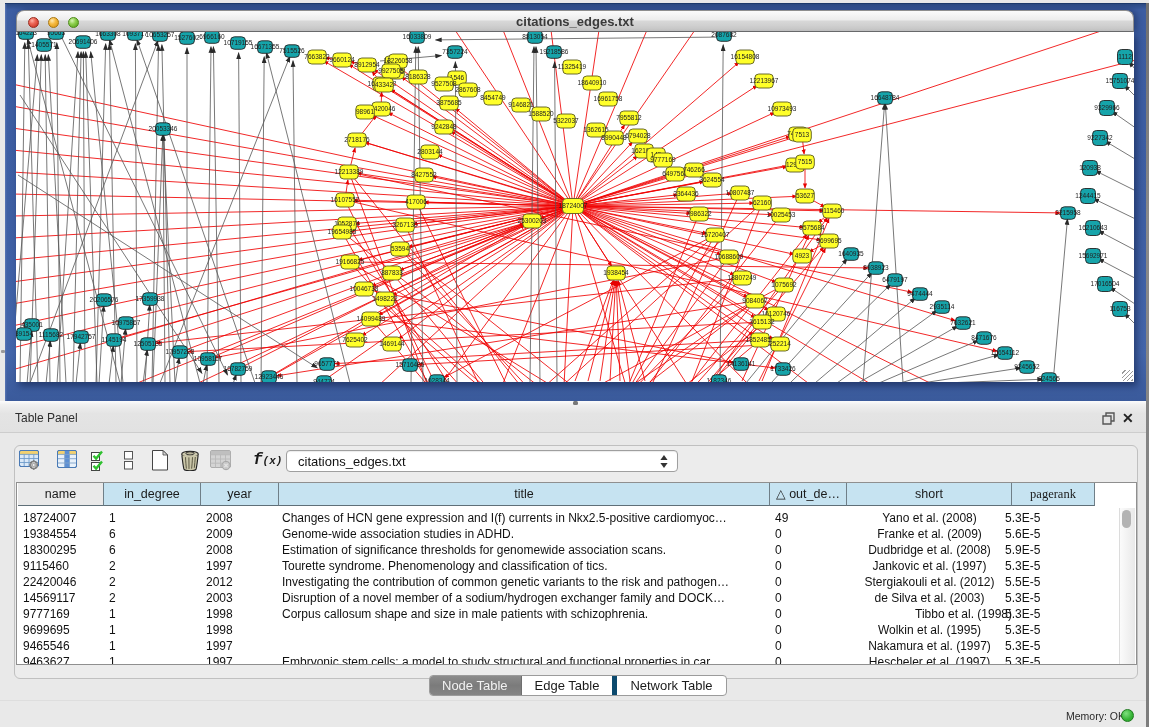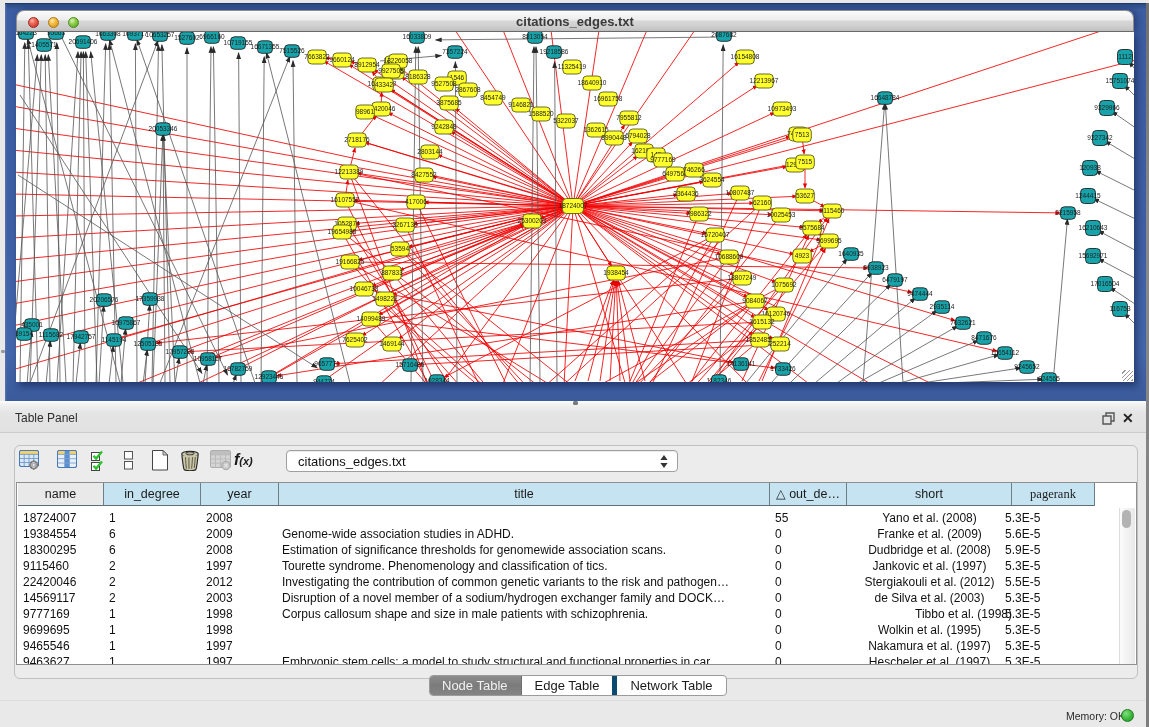--- a/index.html
+++ b/index.html
@@ -669,41 +669,42 @@
 <path d="M1.9,6.4 C2.4,11 3,16.5 3.9,20 C4.6,22.3 15.4,22.3 16.1,20 C17,16.5 17.6,11 18.1,6.4" fill="#c9c5a8" stroke="#222" stroke-width="1.1"></path>
 <path d="M5.5,8.2 C5.7,12 6,16.5 6.4,19.6 M8.9,8.4 L9,19.9 M12.5,8.2 C12.3,12 12,16.5 11.6,19.6 M15.3,8 C15,11.5 14.7,15.5 14.3,18.8" stroke="#5d5a45" stroke-width="1" fill="none"></path>
 </svg>
       <svg class="ticon" style="left:210px" width="22" height="22" viewBox="0 0 22 22">
 <rect x="0.5" y="1.5" width="20" height="17" rx="1.5" fill="#d4d4d4" stroke="#adadad"></rect>
 <rect x="1" y="2" width="19" height="3.8" fill="#bfbfbf"></rect>
 <path d="M0.5,5.8 h20 M0.5,10 h20 M0.5,14.2 h20 M5.5,5.8 v12.5 M10.5,5.8 v12.5 M15.5,5.8 v12.5" stroke="#b9b9b9" stroke-width="0.9" fill="none"></path>
 <circle cx="16" cy="16.5" r="4.2" fill="#c6c6c6" stroke="#a5a5a5"></circle>
 <path d="M14.3,14.8 l3.4,3.4 M17.7,14.8 l-3.4,3.4" stroke="#e2e2e2" stroke-width="1.3"></path>
 </svg>
-      <div class="ticon" style="left:234px;top:2px;font-family:Liberation Sans, sans-serif;font-style:italic;font-weight:bold;font-size:16px;color:#1a1a1a;position:absolute">f<span style="font-size:11px">(x)</span></div>
+      <div class="ticon" style="left:253px;top:2px;font-family:Liberation Mono, monospace;font-style:italic;font-weight:bold;font-size:16px;color:#1a1a1a;position:absolute">f<span style="font-size:11px">(x)</span></div>
     </div>
   <div id="dd">
       <div class="txt">citations_edges.txt</div>
       <svg class="ar" width="8" height="13" viewBox="0 0 8 13">
         <path d="M4,0 L7.6,5 H0.4 z" fill="#333"></path>
         <path d="M4,13 L7.6,8 H0.4 z" fill="#333"></path>
       </svg>
     </div>
   <div id="tbl">
   <div class="hcell" style="left:1px;width:86px;background:#e9e9e9;">name</div>
 <div class="hcell" style="left:87px;width:97px;">in_degree</div>
 <div class="hcell" style="left:184px;width:78px;">year</div>
 <div class="hcell" style="left:262px;width:491px;">title</div>
 <div class="hcell" style="left:753px;width:77px;">△ out_de…</div>
 <div class="hcell" style="left:830px;width:165px;">short</div>
 <div class="hcell" style="left:995px;width:83px;font-family:Liberation Serif, serif;">pagerank</div>
 <div class="rowtxt" style="left:6px;top:28px">18724007</div>
 <div class="rowtxt" style="left:92px;top:28px">1</div>
 <div class="rowtxt" style="left:189px;top:28px">2008</div>
-<div class="rowtxt" style="left:758px;top:28px">55</div>
+<div class="rowtxt" style="left:265px;top:28px">Changes of HCN gene expression and I(f) currents in Nkx2.5‑positive cardiomyoc…</div>
+<div class="rowtxt" style="left:758px;top:28px">49</div>
 <div class="rowtxt" style="left:830px;width:165px;text-align:center;top:28px">Yano et al. (2008)</div>
 <div class="rowtxt" style="left:988px;top:28px">5.3E‑5</div>
 <div class="rowtxt" style="left:6px;top:44px">19384554</div>
 <div class="rowtxt" style="left:92px;top:44px">6</div>
 <div class="rowtxt" style="left:189px;top:44px">2009</div>
 <div class="rowtxt" style="left:265px;top:44px">Genome‑wide association studies in ADHD.</div>
 <div class="rowtxt" style="left:758px;top:44px">0</div>
 <div class="rowtxt" style="left:830px;width:165px;text-align:center;top:44px">Franke et al. (2009)</div>
 <div class="rowtxt" style="left:988px;top:44px">5.6E‑5</div>
 <div class="rowtxt" style="left:6px;top:60px">18300295</div>

